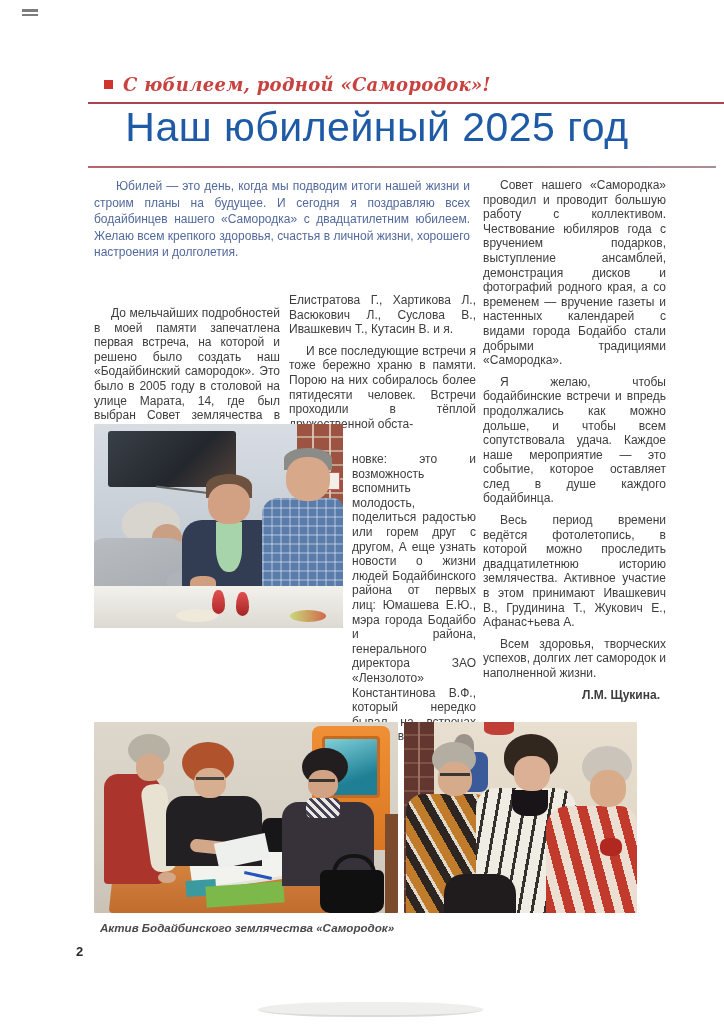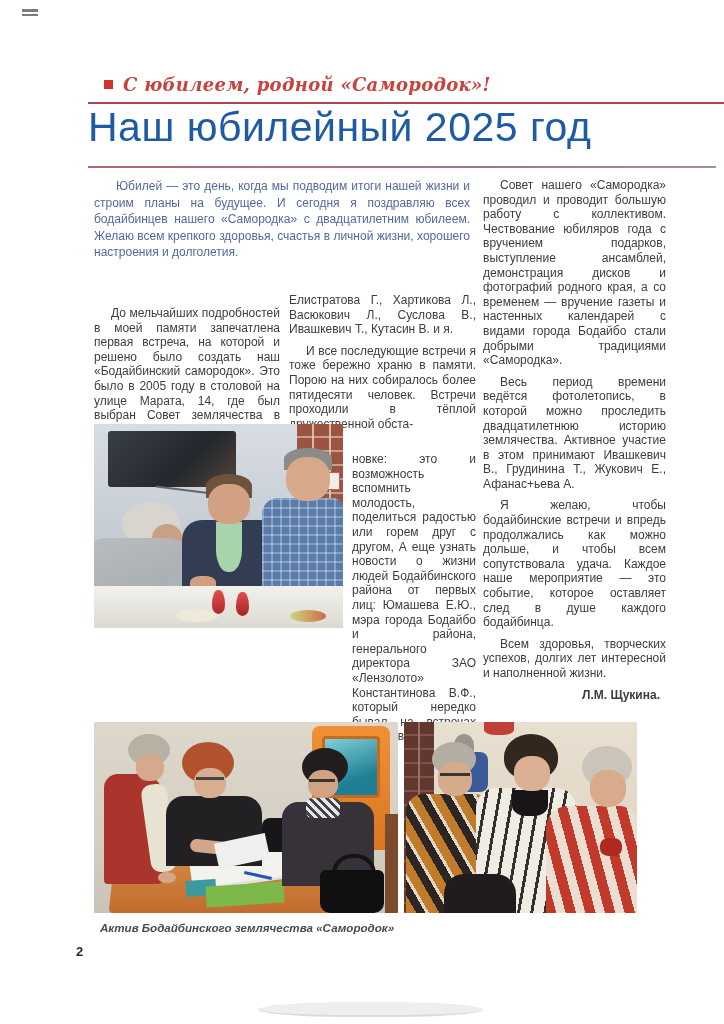--- a/index.html
+++ b/index.html
@@ -10,21 +10,21 @@
   
   .corner-mark{left:22px;top:9px;width:16px;height:9px;}
   .corner-mark .bar{width:16px;height:2.5px;background:#7c7c7c;margin-bottom:2px;}
 
   
   .kicker{left:104px;top:74px;font-family:"DejaVu Serif",serif;font-style:italic;font-weight:bold;
           font-size:18px;color:#c84340;letter-spacing:.3px;white-space:nowrap;}
   .kicker .bullet{display:inline-block;width:9px;height:9px;background:#d0342e;margin-right:10px;
           vertical-align:2px;}
   .rule-kicker{left:88px;top:102px;width:636px;height:2px;background:#ab454d;}
-  .page-title{left:88px;top:104px;width:578px;font-size:41px;font-weight:normal;
+  .page-title{left:88px;top:104px;width:578px;text-align:center;font-size:41px;font-weight:normal;
           color:#1f5aa6;letter-spacing:.5px;}
   .rule-title{left:88px;top:166px;width:628px;height:2px;
           background:linear-gradient(90deg,#b5666e,#a87a80 70%,#a88f94);}
 
   
   .intro{left:94px;top:178px;width:376px;font-size:12px;line-height:16.6px;color:#52699c;
          text-align:justify;text-indent:22px;font-weight:normal;}
 
   
   .bodytxt{font-size:12px;line-height:14.6px;text-align:justify;color:#3d3d3d;}
@@ -175,23 +175,23 @@
   <div class="ab bodytxt col2a">
     <p class="noindent">Елистратова Г., Хартикова Л., Васюкович Л., Суслова В., Ивашкевич Т., Кутасин В. и я.</p>
     <p>И все последующие встречи я тоже бережно храню в памяти. Порою на них собиралось более пятидесяти человек. Встречи проходили в тёплой дружественной обста-</p>
   </div>
   <div class="ab bodytxt col2b">
     <p class="noindent">новке: это и возможность вспомнить молодость, поделиться радостью или горем друг с другом, А еще узнать новости о жизни людей Бодайбинского района от первых лиц: Юмашева Е.Ю., мэра города Бодайбо и района, генерального директора ЗАО «Лензолото» Константинова В.Ф., который нередко бывал на встречах земляков.</p>
   </div>
 
   <div class="ab bodytxt col3">
     <p>Совет нашего «Самородка» проводил и проводит большую работу с коллективом. Чествование юбиляров года с вручением подарков, выступление ансамблей, демонстрация дисков и фотографий родного края, а со временем — вручение газеты и настенных календарей с видами города Бодайбо стали добрыми традициями «Самородка».</p>
+    <p>Я желаю, чтобы бодайбинские встречи и впредь продолжались как можно дольше, и чтобы всем сопутствовала удача. Каждое наше мероприятие — это событие, которое оставляет след в душе каждого бодайбинца.</p>
     <p>Весь период времени ведётся фотолетопись, в которой можно проследить двадцатилетнюю историю землячества. Активное участие в этом принимают Ивашкевич В., Грудинина Т., Жукович Е., Афанас+ьева А.</p>
-    <p>Я желаю, чтобы бодайбинские встречи и впредь продолжались как можно дольше, и чтобы всем сопутствовала удача. Каждое наше мероприятие — это событие, которое оставляет след в душе каждого бодайбинца.</p>
-    <p>Всем здоровья, творческих успехов, долгих лет интересной и наполненной жизни.</p>
+    <p>Всем здоровья, творческих успехов, долгих лет самородок и наполненной жизни.</p>
     <p class="signature">Л.М. Щукина.</p>
   </div>
 
   <div class="ab photo1">
     <div class="ab p1-tv"></div>
     <div class="ab p1-cable"></div>
     <div class="ab p1-brick"></div>
     <div class="ab p1-poster"></div>
     <div class="ab p1-ml-hair"></div>
     <div class="ab p1-ml-face"></div>

